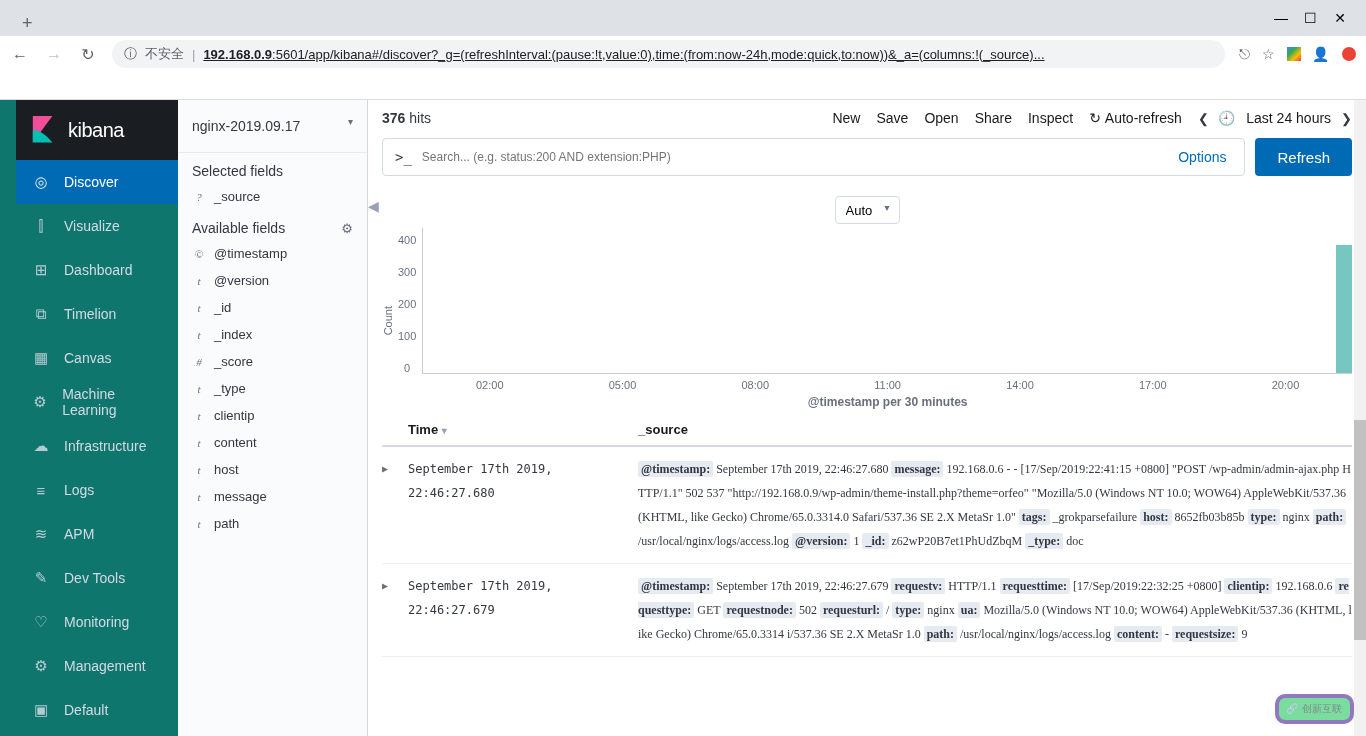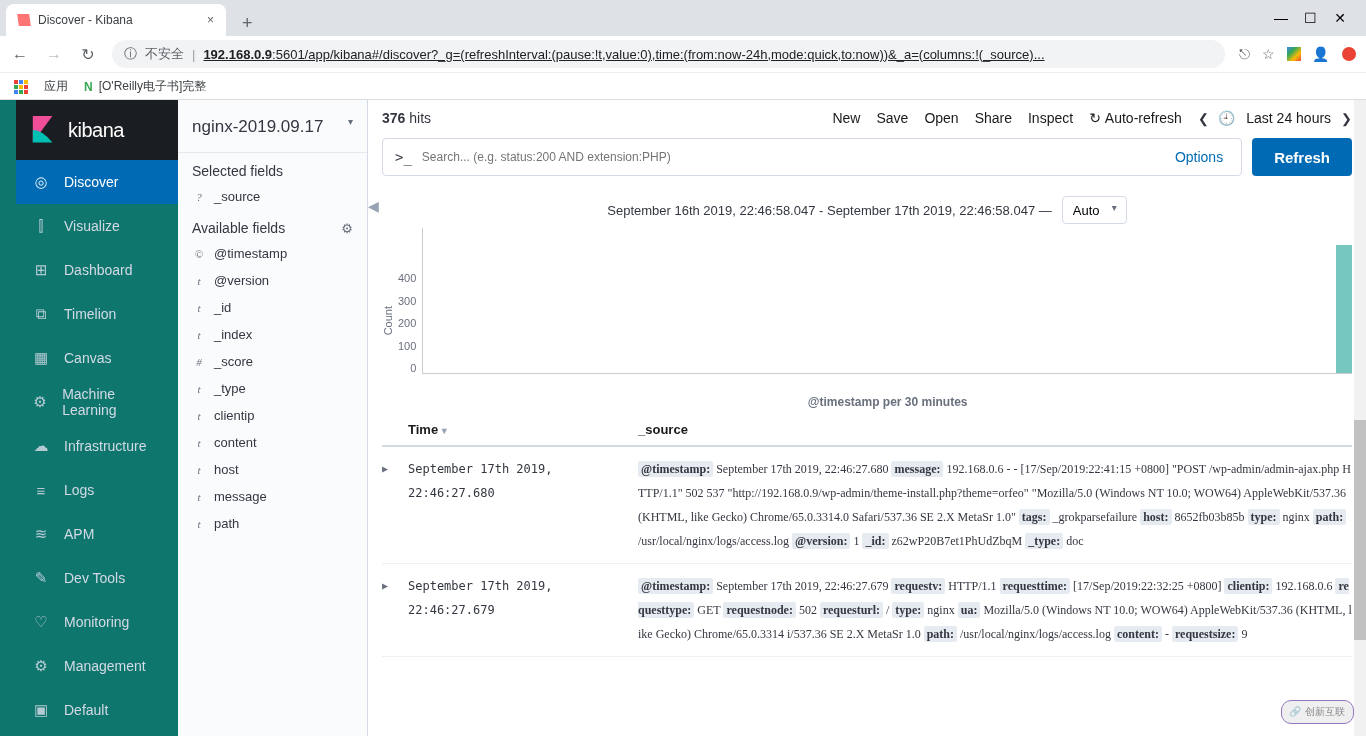--- a/index.html
+++ b/index.html
@@ -35,21 +35,21 @@
 .logo-row { display: flex; align-items: center; gap: 10px; height: 60px; padding: 0 14px; background: #1a1d21;}
 .logo-mark { width: 28px; height: 28px; position: relative; }
 .logo-mark svg { width: 100%; height: 100%; }
 .logo-text { font-size: 20px; font-weight: 500; color: #fff; letter-spacing: -0.5px;}
 .nav-item { display: flex; align-items: center; gap: 14px; height: 44px; padding: 0 16px; cursor: pointer; font-size: 14px;}
 .nav-item.active { background: #006bb4; color: #fff; }
 .nav-icon-svg { width: 18px; text-align: center; font-size: 15px; opacity: 0.85;}
 
 .fields-panel { width: 190px; border-right: 1px solid #d3dae6; display: flex; flex-direction: column; background: #fafbfd; overflow: hidden;}
 .index-select { margin: 0; padding: 12px 14px; border-bottom: 1px solid #e6e9ee; position: relative;}
-.index-select select { width: 100%; height: 28px; border: none; background: transparent; font-size: 17px; color: #343741; appearance: none; padding-right: 18px;}
+.index-select select { width: 100%; height: 28px; border: none; background: transparent; font-size: 14px; color: #343741; appearance: none; padding-right: 18px;}
 .index-select::after { content: "▾"; position: absolute; right: 14px; top: 16px; color: #69707d; pointer-events: none; font-size: 10px;}
 .field-section { padding: 10px 14px 4px; font-size: 14px; color: #343741; font-weight: 500;}
 .field-section.avail { display: flex; justify-content: space-between; align-items: center;}
 .gear { font-size: 13px; color: #69707d; cursor: pointer;}
 .field-row { display: flex; align-items: center; gap: 8px; padding: 6px 14px; font-size: 13px; color: #343741; cursor: pointer;}
 .ftype { width: 14px; text-align: center; font-size: 11px; color: #69707d; font-style: italic; font-family: Georgia, serif;}
 .fname { }
 
 .main { flex: 1; display: flex; flex-direction: column; overflow: hidden; background: #fff;}
 .topbar { display: flex; align-items: center; height: 28px; padding: 8px 14px 0; gap: 24px; font-size: 14px;}
@@ -58,59 +58,54 @@
 .top-actions { margin-left: auto; display: flex; gap: 16px; align-items: center; color: #1a1a1a;}
 .top-link { cursor: pointer; }
 .auto-refresh { display: flex; align-items: center; gap: 4px;}
 .time-picker { display: flex; align-items: center; gap: 10px;}
 .chev { cursor: pointer; color: #343741; font-size: 13px;}
 .search-row { display: flex; gap: 10px; padding: 10px 14px; align-items: center;}
 .search-box { flex: 1; display: flex; align-items: center; gap: 10px; border: 1px solid #d3dae6; height: 38px; border-radius: 4px; padding: 0 12px;}
 .prompt { font-family: monospace; color: #343741;}
 .search-input { flex: 1; border: none; outline: none; font-size: 12px; color: #69707d;}
 .options-link { color: #006bb4; cursor: pointer; padding: 0 6px;}
-.refresh-btn { background: #006bb4; color: #fff; border: none; border-radius: 4px; height: 38px; padding: 0 22px; font-size: 15px; cursor: pointer; font-weight: bold;}
+.refresh-btn { background: #006bb4; color: #fff; border: none; border-radius: 4px; height: 38px; padding: 0 22px; font-size: 15px; cursor: pointer;}
 .filter-row { padding: 4px 14px 12px; border-bottom: 1px solid #e6e9ee;}
 .add-filter { color: #006bb4; font-size: 14px; cursor: pointer;}
 .chart-header { display: flex; align-items: center; justify-content: center; gap: 10px; padding: 10px 14px 0; font-size: 13px; color: #343741; position: relative;}
 .collapse-dot { position: absolute; left: 0; top: 12px; color: #98a2b3; font-size: 14px;}
 .interval-select { border: 1px solid #d3dae6; height: 28px; padding: 0 26px 0 10px; border-radius: 4px; font-size: 13px; appearance: none; background: #fff;}
 .interval-wrap { position: relative; }
 .interval-wrap::after { content: "▾"; position: absolute; right: 10px; top: 6px; color: #69707d; font-size: 10px; pointer-events: none;}
 .chart-area { height: 190px; display: flex; padding: 4px 14px 0;}
 .y-axis-label { writing-mode: vertical-rl; transform: rotate(180deg); font-size: 11px; color: #69707d; align-self: center;}
-.y-axis { display: flex; flex-direction: column; justify-content: space-between; padding: 6px 6px 40px 4px; font-size: 11px; color: #69707d; text-align: right; margin-top: 38px;}
+.y-axis { display: flex; flex-direction: column; justify-content: space-between; padding: 6px 6px 40px 4px; font-size: 11px; color: #69707d; text-align: center;}
 .plot { flex: 1; position: relative; border-left: 1px solid #ccc; border-bottom: 1px solid #ccc; margin-bottom: 40px;}
 .bar1 { position: absolute; right: 0; bottom: 0; width: 16px; height: 88%; background: #76c7c0;}
 .x-ticks { position: absolute; bottom: -18px; left: 0; right: 0; display: flex; justify-content: space-around; font-size: 11px; color: #69707d;}
 .x-label { position: absolute; bottom: -36px; left: 0; right: 0; text-align: center; font-size: 12px; color: #69707d; font-weight: 700;}
 .doc-table { flex: 1; overflow: auto; padding: 0 14px;}
 .tbl-head { display: flex; border-bottom: 2px solid #d3dae6; padding: 8px 0; font-size: 13px; font-weight: 600; color: #1a1a1a;}
 .col-expand { width: 26px;}
 .col-time { width: 230px;}
 .col-src { flex: 1;}
 .tbl-row { display: flex; border-bottom: 1px solid #eef1f4; padding: 10px 0; font-size: 12px; font-family: Menlo, Consolas, monospace; line-height: 2;}
 .col-time-val { width: 230px; }
 .expand-caret { width: 26px; font-size: 10px; color: #69707d; cursor: pointer; padding-top: 2px;}
 .src-content { flex: 1; word-break: break-all; font-family: Liberation Serif, serif;}
 .src-content .k { background: #e5ebf0; padding: 1px 3px; border-radius: 2px; font-weight: 600;}
-.watermark { position: absolute; right: 12px; bottom: 12px; opacity: 0.6; font-size: 10px; background: #e5e5e5; padding: 4px 8px; border: 1px solid #4c1d95; border-radius: 10px;}
+.watermark { position: absolute; right: 12px; bottom: 12px; opacity: 0.6; font-size: 10px; background: #22c55e; padding: 4px 8px; border: 4px solid #4c1d95; border-radius: 10px;}
 .scroll-track { position: absolute; right: 0; top: 100px; bottom: 0; width: 12px; background: #f1f1f1;}
 .scroll-thumb { position: absolute; right: 0; top: 420px; width: 12px; height: 220px; background: #c1c1c1;}
 </style>
 </head>
 <body>
 
 <div class="browser-chrome">
   <div class="tabs-bar">
-    <div class="tab">
-      <div class="tab-favicon"></div>
-      <span>Discover - Kibana</span>
-      <span class="tab-close">×</span>
-    </div>
     <div class="new-tab">+</div>
     <div class="win-ctrl">
       <div>—</div>
       <div>☐</div>
       <div>✕</div>
     </div>
   </div>
   <div class="addr-bar">
     <span class="nav-icon">←</span>
     <span class="nav-icon disabled">→</span>
@@ -121,38 +116,20 @@
       <span class="url-sep">|</span>
       <span class="url-text"><b>192.168.0.9</b><span>:5601/app/kibana#/discover?_g=(refreshInterval:(pause:!t,value:0),time:(from:now-24h,mode:quick,to:now))&amp;_a=(columns:!(_source)...</span></span>
     </div>
     <div class="addr-right">
       <span>⎋</span>
       <span>☆</span>
       <span style="width:14px;height:14px;background:linear-gradient(135deg,#4285f4,#34a853,#fbbc04,#ea4335);"></span>
       <span>👤</span>
       <span class="circle-red"></span>
     </div>
-  </div>
-  <div class="bookmark-bar">
-    <div class="apps-icon">
-        <span></span>
-        <span></span>
-        <span></span>
-        <span></span>
-        <span></span>
-        <span></span>
-        <span></span>
-        <span></span>
-        <span></span>
-      </div>
-    <span>应用</span>
-    <span style="display:flex;align-items:center;gap:6px;">
-        <span style="color:#34a853;font-weight:bold;">N</span>
-        <span>[O'Reilly电子书]完整</span>
-      </span>
   </div>
 </div>
 
 <div class="app-root">
   <div class="sidenav">
     <div class="logo-row">
       <div class="logo-mark">
         <svg viewBox="0 0 32 40">
             <path d="M0 0 H28 L0 38 Z" fill="#f04e98"></path>
             <path d="M0 20 Q14 20 28 38 L0 38 Z" fill="#00bfb3"></path>
@@ -300,36 +277,44 @@
     <div class="search-row">
       <div class="search-box">
         <span class="prompt">&gt;_</span>
         <input class="search-input" placeholder="Search... (e.g. status:200 AND extension:PHP)" style="">
         <span class="options-link">Options</span>
       </div>
       <button class="refresh-btn">Refresh</button>
     </div>
     <div class="chart-header">
       <span class="collapse-dot">◀</span>
-      <span>September 16th 2019, 22:46:58.047 - September 17th 2019, 22:46:58.047 —</span>
       <div class="interval-wrap">
         <select class="interval-select"><option>Auto</option></select>
       </div>
     </div>
     <div class="chart-area">
       <div class="y-axis-label">Count</div>
       <div class="y-axis" id="y-ticks">
           <div>400</div>
           <div>300</div>
           <div>200</div>
           <div>100</div>
           <div>0</div>
         </div>
       <div class="plot">
         <div class="bar1"></div>
+        <div class="x-ticks" id="x-ticks">
+            <div>02:00</div>
+            <div>05:00</div>
+            <div>08:00</div>
+            <div>11:00</div>
+            <div>14:00</div>
+            <div>17:00</div>
+            <div>20:00</div>
+          </div>
         <div class="x-label">@timestamp per 30 minutes</div>
       </div>
     </div>
     <div class="doc-table">
       <div class="tbl-head">
         <div class="col-expand"></div>
         <div class="col-time"><span>Time</span> <span style="font-size:10px;color:#98a2b3;">▾</span></div>
         <div class="col-src">_source</div>
       </div>
       <div id="table-body">

